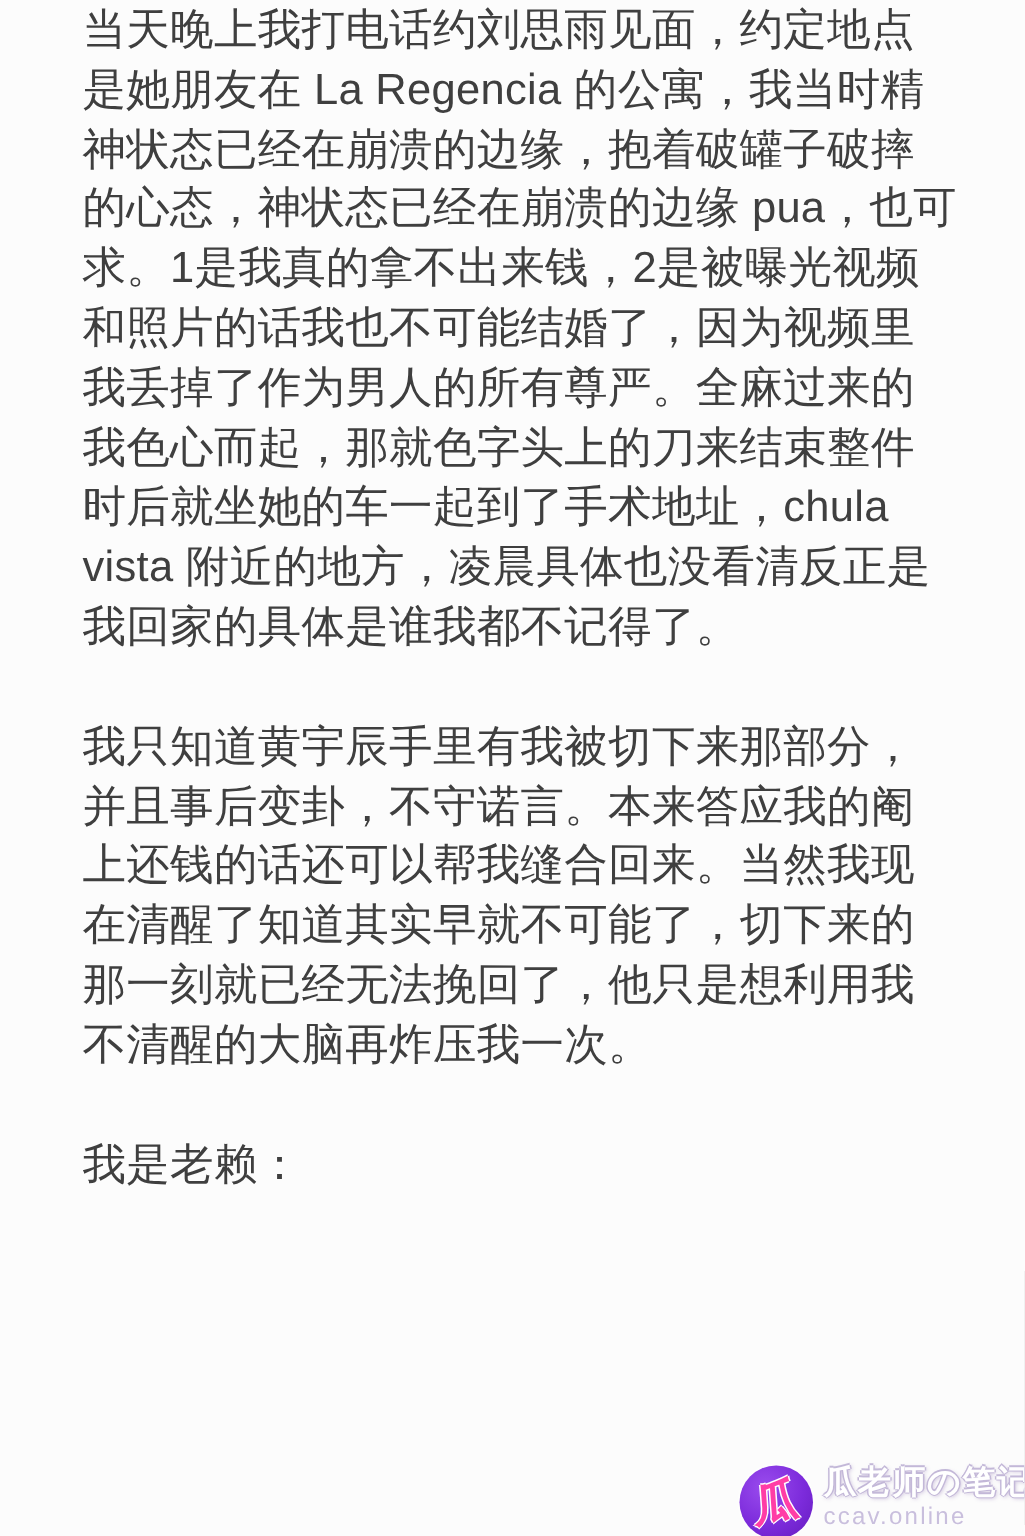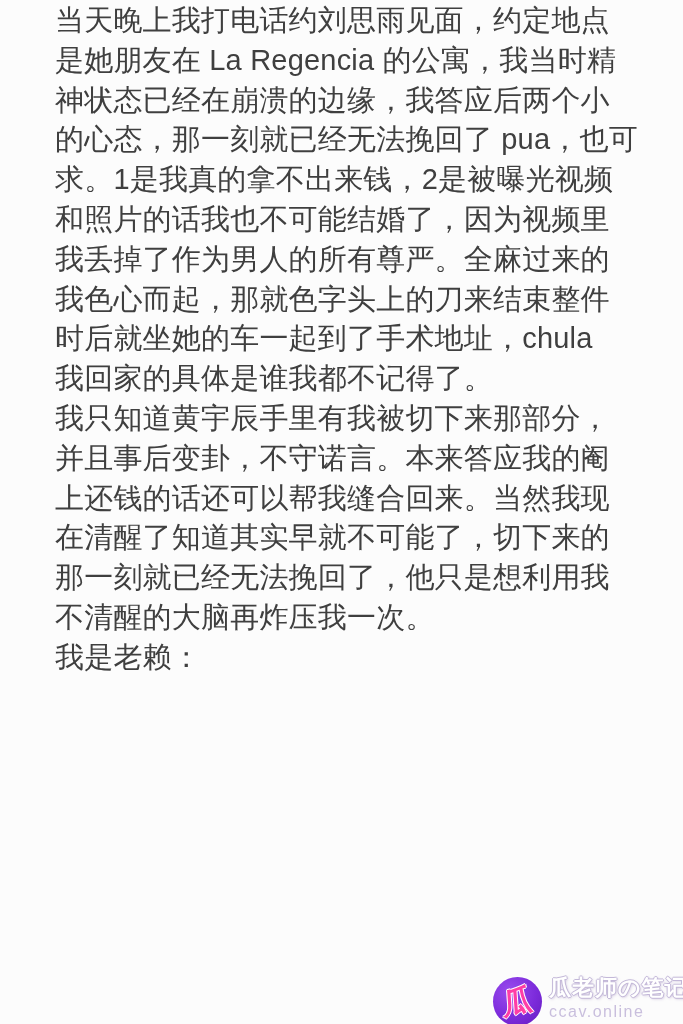--- a/index.html
+++ b/index.html
@@ -20,21 +20,21 @@
     position: absolute;
     left: 55px;
     top: 1px;
     width: 592px;
     font-size: 29px;
     line-height: 39.8px;
     color: #3f3f3f;
     letter-spacing: 0.2px;
   }
   .para { margin: 0; }
-  .para + .para { }
+  .para + .para { margin-top: 40px; }
   .line {
     white-space: nowrap;
     height: 39.8px;
   }
   
   .watermark {
     position: absolute;
     left: 0; top: 0;
     width: 100%; height: 100%;
     pointer-events: none;
@@ -89,27 +89,28 @@
 </style>
 </head>
 <body>
 
 <div class="page">
   <div class="text-block">
 
     <div class="para">
       <div class="line">当天晚上我打电话约刘思雨见面，约定地点</div>
       <div class="line">是她朋友在 La Regencia 的公寓，我当时精</div>
-      <div class="line">神状态已经在崩溃的边缘，我答应后两个小</div>
-      <div class="line">的心态，那一刻就已经无法挽回了 pua，也可</div>
+      <div class="line">神状态已经在崩溃的边缘，抱着破罐子破摔</div>
+      <div class="line">的心态，神状态已经在崩溃的边缘 pua，也可</div>
       <div class="line">求。1是我真的拿不出来钱，2是被曝光视频</div>
       <div class="line">和照片的话我也不可能结婚了，因为视频里</div>
       <div class="line">我丢掉了作为男人的所有尊严。全麻过来的</div>
       <div class="line">我色心而起，那就色字头上的刀来结束整件</div>
       <div class="line">时后就坐她的车一起到了手术地址，chula</div>
+      <div class="line">vista 附近的地方，凌晨具体也没看清反正是</div>
       <div class="line">我回家的具体是谁我都不记得了。</div>
     </div>
 
     <div class="para">
       <div class="line">我只知道黄宇辰手里有我被切下来那部分，</div>
       <div class="line">并且事后变卦，不守诺言。本来答应我的阉</div>
       <div class="line">上还钱的话还可以帮我缝合回来。当然我现</div>
       <div class="line">在清醒了知道其实早就不可能了，切下来的</div>
       <div class="line">那一刻就已经无法挽回了，他只是想利用我</div>
       <div class="line">不清醒的大脑再炸压我一次。</div>

